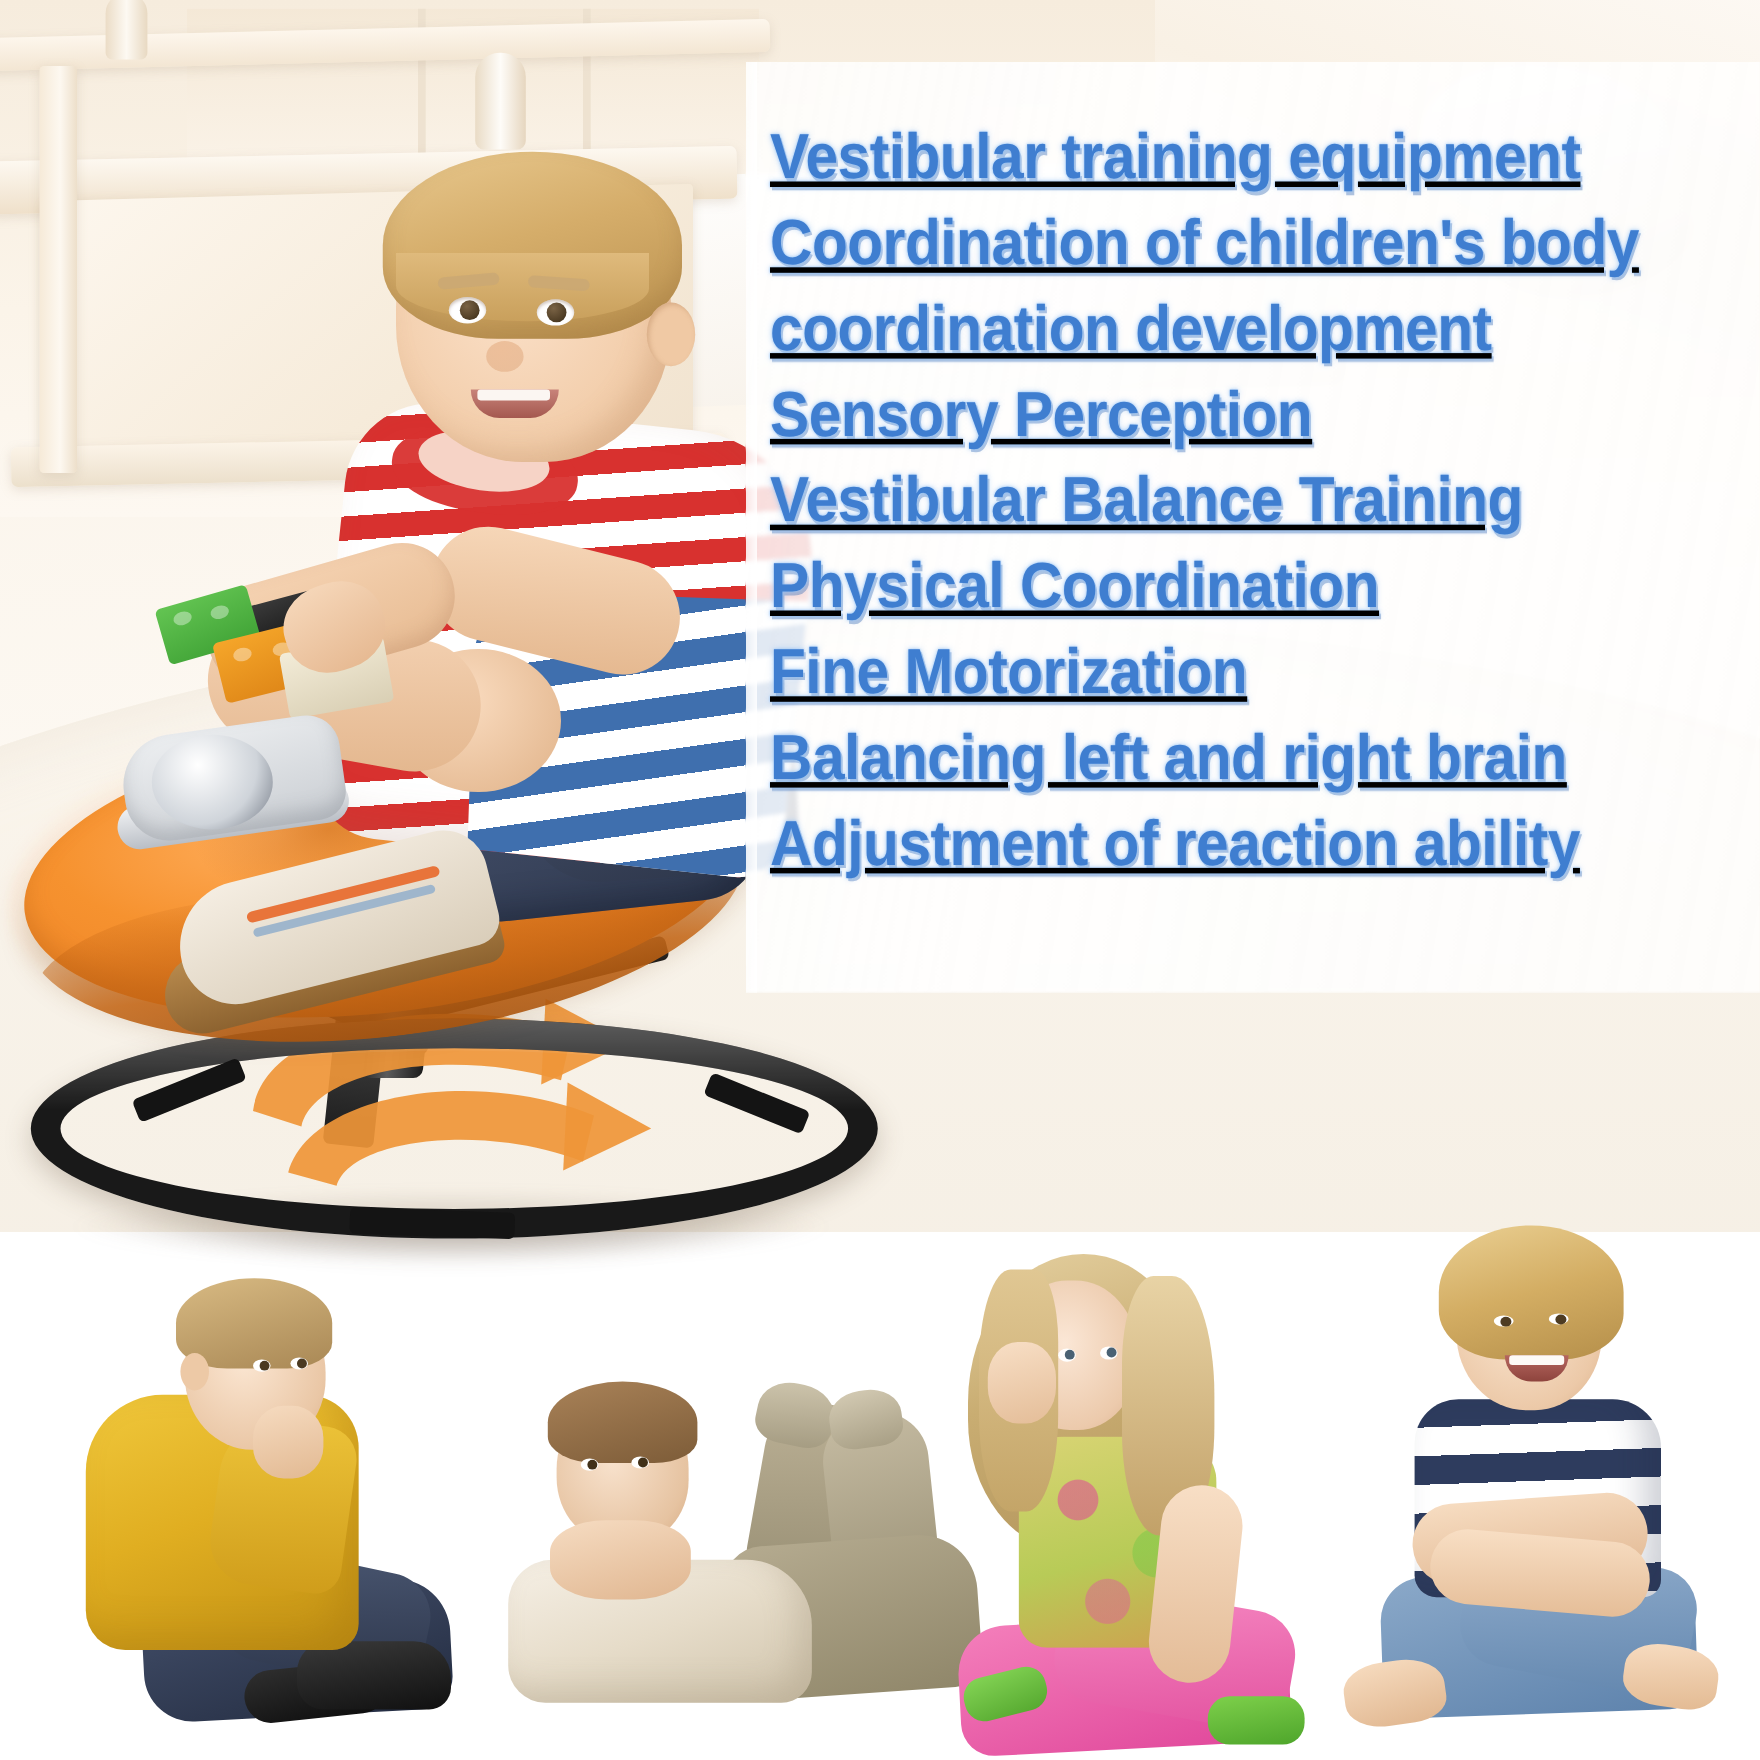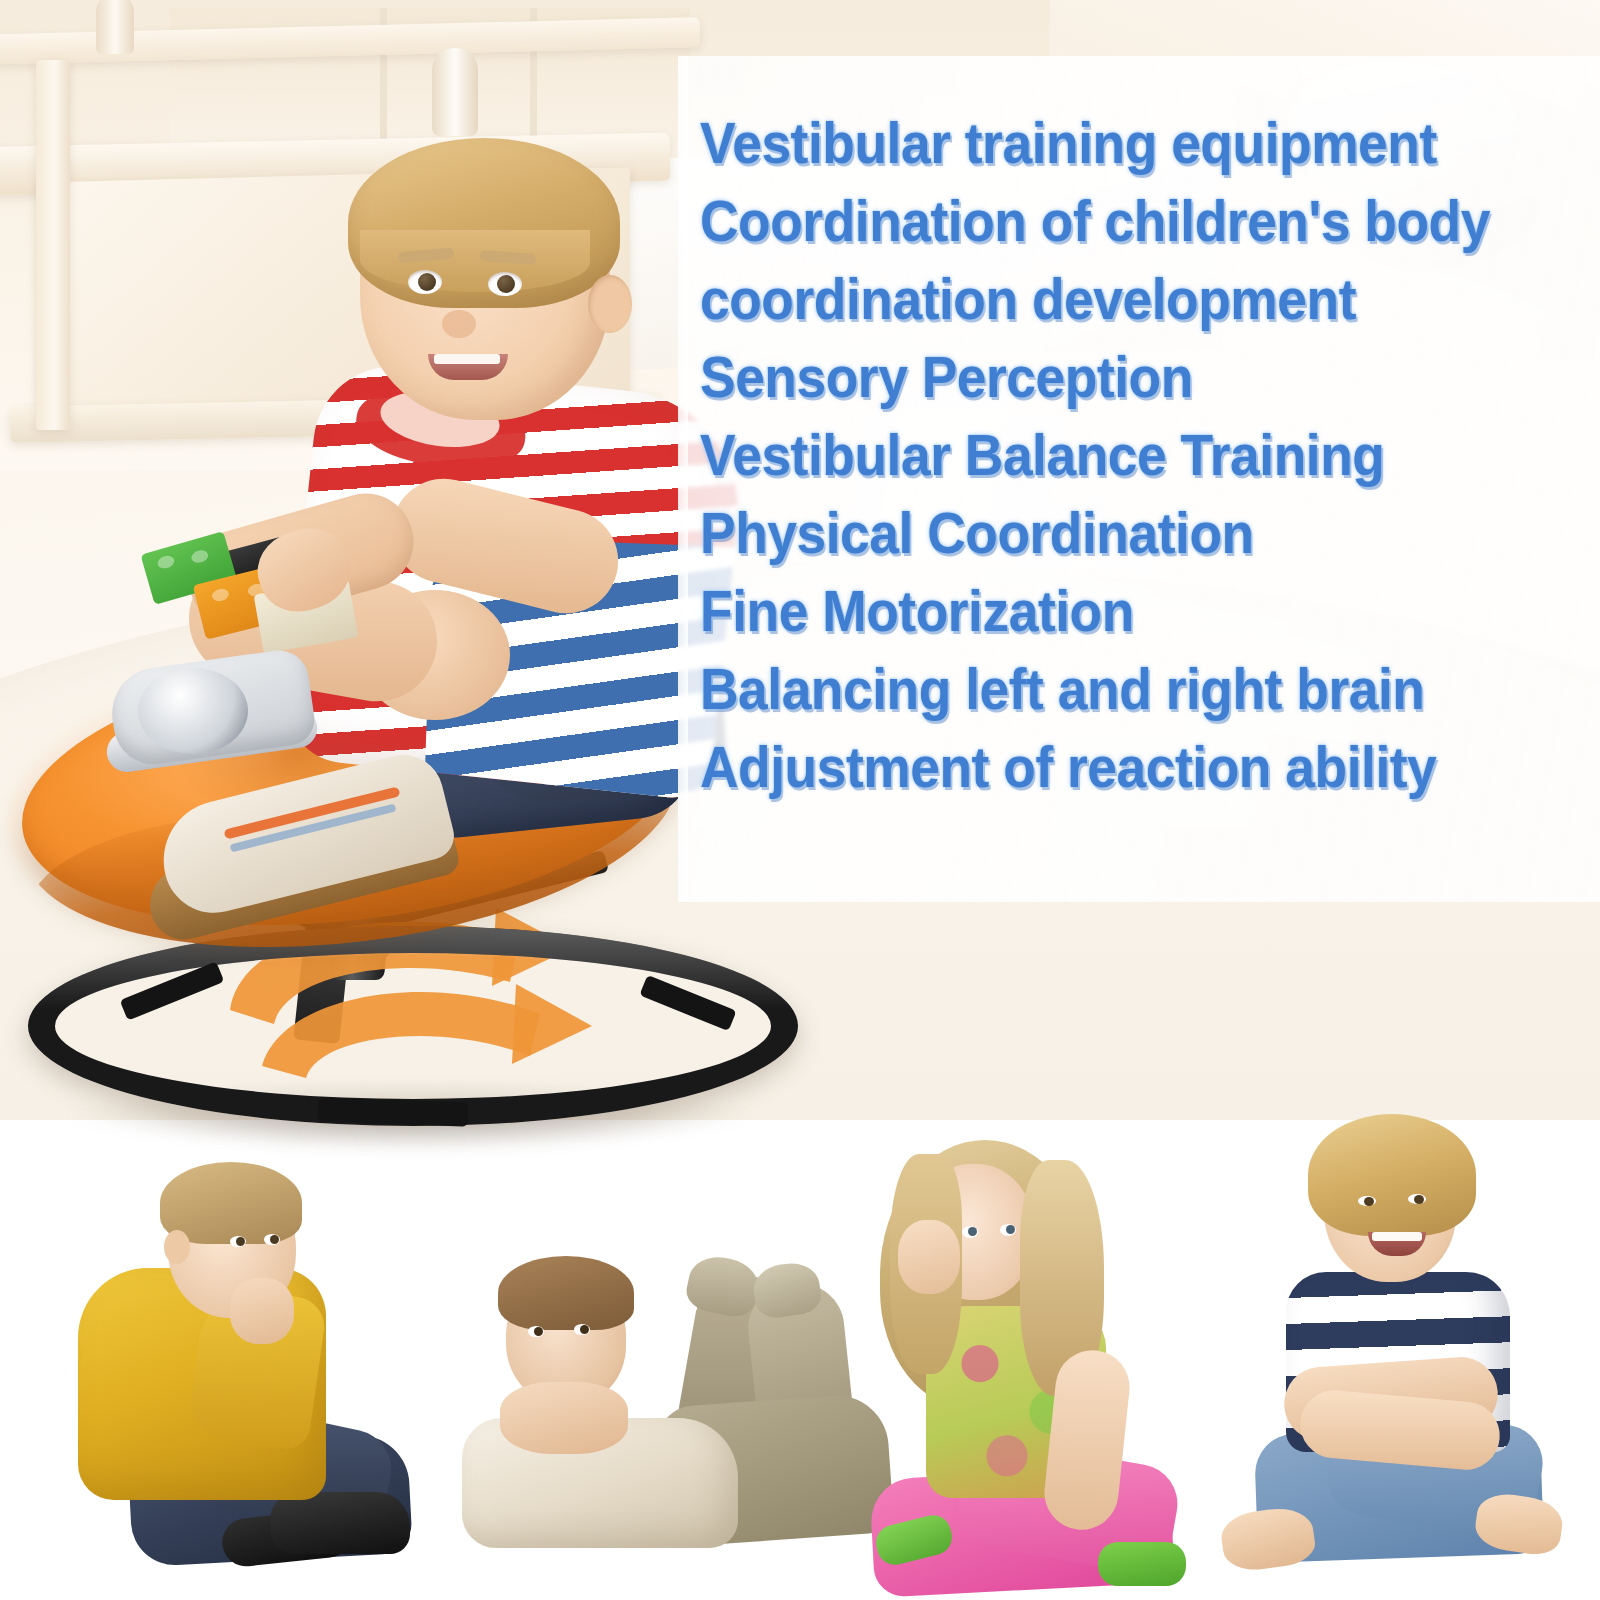--- a/index.html
+++ b/index.html
@@ -188,21 +188,21 @@
     background:linear-gradient(180deg,#b98b4e,#8d6330);transform:rotate(-14deg);}
   .shoe2-stripe{left:162px;top:688px;width:180px;height:10px;border-radius:6px;background:#e8743a;transform:rotate(-14deg);}
   .shoe2-stripe2{left:168px;top:704px;width:170px;height:8px;border-radius:6px;background:#9fb6cc;transform:rotate(-14deg);}
 
   
   .panel{position:absolute;left:678px;top:56px;width:922px;height:846px;
     background:linear-gradient(100deg,rgba(255,255,255,.82) 0%,rgba(255,255,255,.90) 30%,rgba(255,255,255,.80) 100%);
     backdrop-filter:blur(2px);}
   .panel-edge{position:absolute;left:678px;top:56px;width:10px;height:846px;
     background:linear-gradient(90deg,rgba(255,255,255,.25),rgba(255,255,255,.85));}
-  .feature-list{position:absolute;left:700px;top:104px;width:900px;}
+  .feature-list{position:absolute;left:700px;top:104px;width:900px;text-decoration:underline;}
   .feature{
     display:block;
     font-family:"Liberation Sans", sans-serif;
     font-weight:bold;
     font-size:58px;
     line-height:78px;
     letter-spacing:-0.5px;
     color:#3f7ed0;
     transform:scaleX(.92);
     transform-origin:left center;

